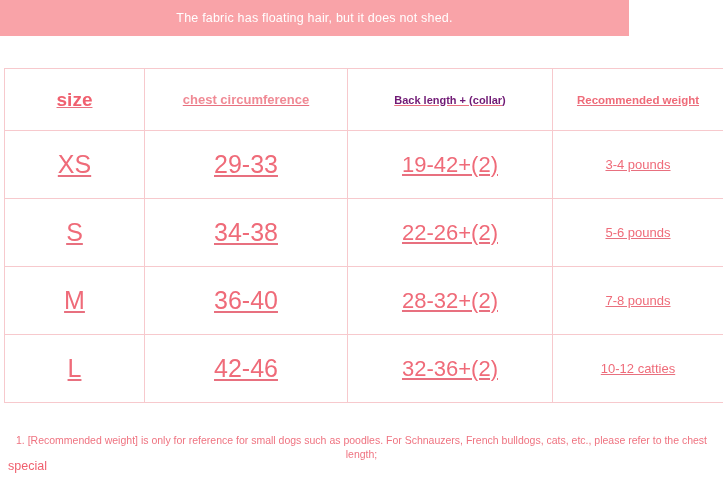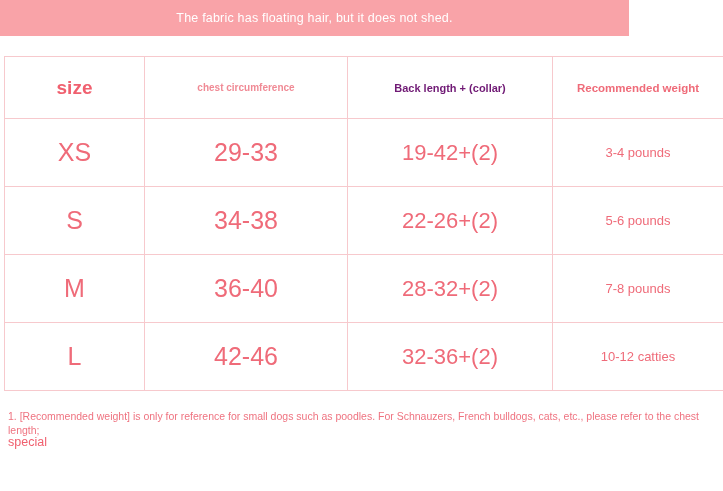--- a/index.html
+++ b/index.html
@@ -32,22 +32,23 @@
   }
   .banner-text {
     color: #ffffff;
     font-size: 12.5px;
     letter-spacing: .2px;
     text-align: center;
   }
 
   
   .table-wrap {
-    padding: 4px 2px;
+    padding: 16px 2px;
     box-sizing: border-box;
+    text-decoration: underline;
   }
   table.size-table {
     width: 719px;
     margin: 16px 0 0 2px;
     border-collapse: collapse;
     table-layout: fixed;
   }
   table.size-table td, table.size-table th {
     border: 1px solid #f7c9cd;
     text-align: center;
@@ -64,21 +65,21 @@
   .col-chest    { width: 203px; }
   .col-back     { width: 205px; }
   .col-weight   { width: 171px; }
 
   .hdr-size {
     color: #f0606f;
     font-size: 19px;
   }
   .hdr-chest {
     color: #f08a95;
-    font-size: 10px;
+    font-size: 13px;
   }
   .hdr-back {
     color: #701a75;
     font-size: 11px;
   }
   .hdr-weight {
     color: #ef6b79;
     font-size: 11.5px;
   }
 
@@ -103,21 +104,21 @@
   }
 
   
   .notes {
     position: relative;
     margin-top: 14px;
     padding: 0 8px;
     box-sizing: border-box;
   }
   .note-line {
-    text-align: left;
+    text-align: center;
     font-size: 10.5px;
     color: #ef7380;
     line-height: 1.35;
     margin: 0 0 14px 0;
   }
   .note-line:last-child {
     margin-bottom: 0;
   }
   .special-label {
     position: absolute;

